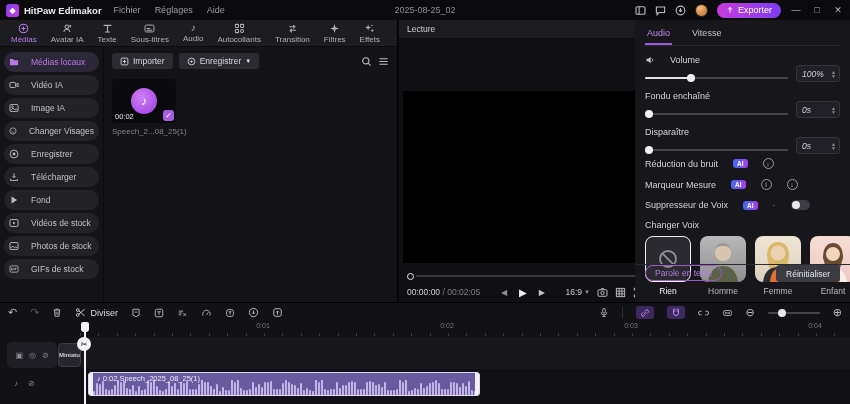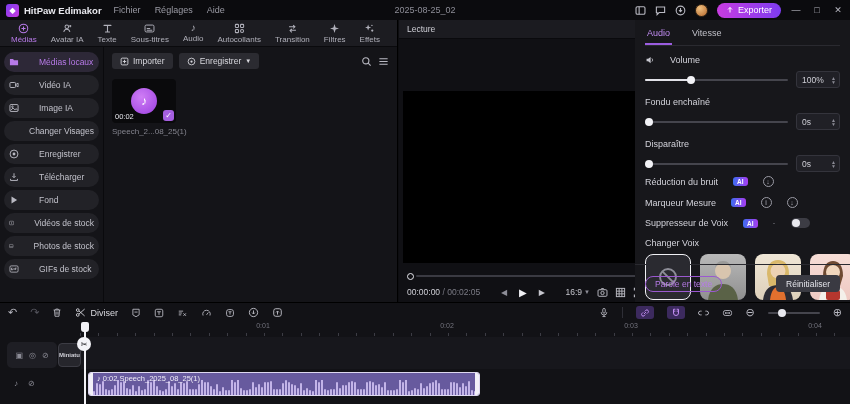--- a/index.html
+++ b/index.html
@@ -27,21 +27,21 @@
   .winbtn { font-size:9px; color:#b4b4be; width:12px; text-align:center; }
 
   
   .left-panel { position:absolute; top:20px; left:0; width:398px; bottom:102px; background:#141418; border-right:1px solid #000; }
   .ribbon { height:27px; background:#1c1c21; display:flex; align-items:stretch; padding-left:4px; border-bottom:1px solid #0a0a0d; }
   .tab { display:flex; flex-direction:column; align-items:center; justify-content:center; gap:1px; padding:0 7px; color:#b0b0ba; }
   .tab .tlabel { font-size:8px; white-space:nowrap; }
   .tab.active { color:#b77ae8; }
   .panel-body { position:absolute; top:27px; left:0; right:0; bottom:0; display:flex; }
   .sidebar { width:103px; padding:5px 4px; display:flex; flex-direction:column; gap:3px; }
-  .side-item { display:flex; align-items:center; gap:20px; height:20px; padding:0 5px; border-radius:10px;
+  .side-item { display:flex; align-items:center; gap:12px; height:20px; padding:0 5px; border-radius:10px;
     background:#222227; font-size:8.5px; color:#c2c2cb; white-space:nowrap; }
   .side-item.active { background:#2d2837; color:#b77ae8; }
   .side-item.active .ic { color:#b77ae8; }
   .media-content { flex:1; position:relative; background:#141418; border-left:1px solid #0a0a0d; padding:6px 8px; }
   .media-toolbar { display:flex; align-items:center; gap:6px; }
   .m-btn { display:flex; align-items:center; gap:4px; height:16px; padding:0 8px; border-radius:3px;
     background:#2b2b31; font-size:8.5px; color:#d8d8de; }
   .media-toolbar .spacer { flex:1; }
   .thumb-card { position:absolute; top:32px; left:8px; width:64px; }
   .thumb { position:relative; width:64px; height:44px; border-radius:4px; background:#0a0a0c; }
@@ -66,42 +66,42 @@
   .timecode .total { color:#7c7c86; }
   .ctrl-center { flex:1; display:flex; align-items:center; justify-content:center; gap:12px; }
   .ratio { display:flex; align-items:center; gap:2px; color:#c6c6ce; }
 
   
   .inspector { position:absolute; top:20px; left:635px; right:0; bottom:102px; background:#17171b; padding:6px 10px 0 10px; }
   .insp-tabs { display:flex; gap:18px; border-bottom:1px solid #2a2a30; height:20px; }
   .insp-tab { font-size:9px; color:#c0c0c8; padding:2px 2px; }
   .insp-tab.active { color:#c08bf0; border-bottom:2px solid #9b5de0; }
   .row-label { display:flex; align-items:center; gap:15px; font-size:9px; color:#d2d2da; margin-top:9px; }
-  .slider-row { display:flex; align-items:center; gap:8px; margin-top:6px; }
+  .slider-row { display:flex; align-items:flex-end; gap:8px; margin-top:0;font-style:italic; }
   .slider { position:relative; flex:1; height:8px; }
   .slider .track { position:absolute; top:3px; left:0; right:0; height:2px; background:#45454d; border-radius:1px; }
   .slider .fill { position:absolute; top:3px; left:0; height:2px; background:#e2e2e8; border-radius:1px; }
   .slider .knob { position:absolute; top:0; width:8px; height:8px; border-radius:50%; background:#f2f2f6; }
   .val-box { width:44px; height:17px; background:#202026; border:1px solid #34343c; border-radius:3px;
     display:flex; align-items:center; justify-content:space-between; padding:0 3px 0 5px; font-size:8.5px; color:#cfcfd6; }
   .stepper { display:flex; flex-direction:column; line-height:4px; font-size:5px; color:#8a8a94; }
   .ai-badge { display:inline-block; padding:1px 4px; border-radius:3px; font-size:6.5px; font-weight:bold; color:#fff;
     background:linear-gradient(90deg,#3d6cf0,#a83df0); }
   .circle-ic { width:11px; height:11px; border-radius:50%; border:1px solid #9a9aa4; color:#b4b4be;
     font-size:7px; display:flex; align-items:center; justify-content:center; }
   .toggle { width:19px; height:10px; border-radius:5px; background:#3c3c44; position:relative; }
   .toggle .dot { position:absolute; left:1px; top:1px; width:8px; height:8px; border-radius:50%; background:#e8e8ee; }
   .voice-row { display:flex; gap:9px; margin-top:6px; }
   .voice-card { width:46px; text-align:center; }
   .voice-box { width:46px; height:46px; border-radius:8px; position:relative; overflow:hidden; }
   .voice-card.selected .voice-box { border:1.5px solid #f0f0f4; }
   .voice-label { margin-top:4px; font-size:8.5px; color:#b8b8c0; }
   .voice-card.selected .voice-label { color:#f0f0f4; }
   .insp-footer { position:absolute; left:0; right:0; bottom:0; height:38px; border-top:1px solid #2a2a30;
-    display:flex; align-items:center; padding:0 10px; }
+    display:flex; padding:0 10px; }
   .stt-btn { height:16px; padding:0 9px; border:1px solid #9b59d0; border-radius:9px; color:#b77ae8; font-size:8.5px; display:flex; align-items:center; }
   .reset-btn { margin-left:auto; height:17px; padding:0 10px; background:#3a3a42; border-radius:4px; color:#e4e4ea; font-size:8.5px; display:flex; align-items:center; }
 
   
   .timeline-panel { position:absolute; left:0; right:0; bottom:0; height:102px; background:#121216; border-top:1px solid #000; }
   .tl-toolbar { height:19px; display:flex; align-items:center; padding:0 8px; gap:13px; font-size:10px; }
   .tl-ic { color:#b9b9c2; display:flex; align-items:center; }
   .tl-ic.dim { color:#55555e; }
   .split-btn { display:flex; align-items:center; gap:4px; color:#d8d8de; font-size:9px; }
   .tl-toolbar .grow { flex:1; }

